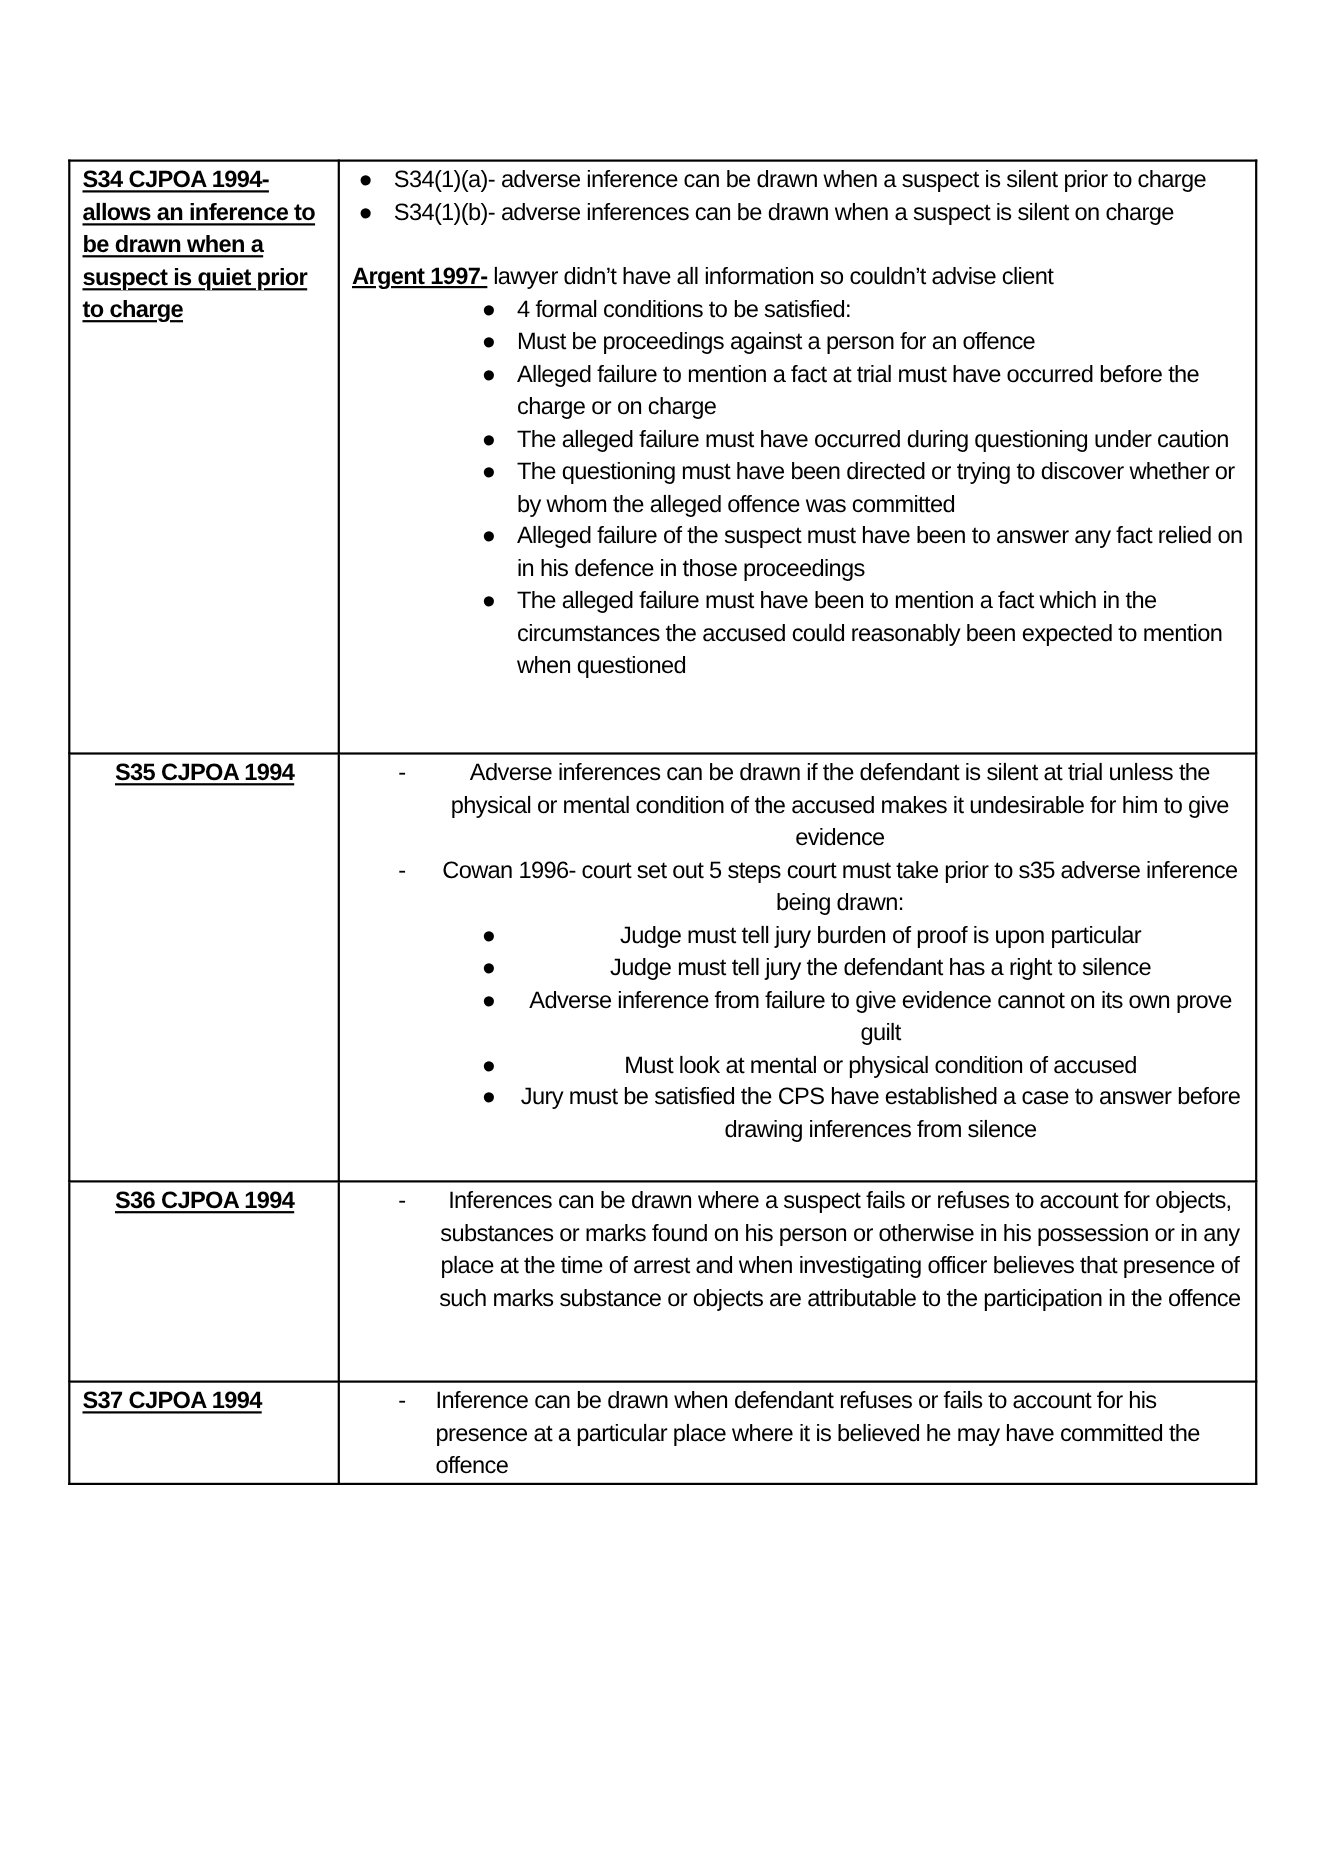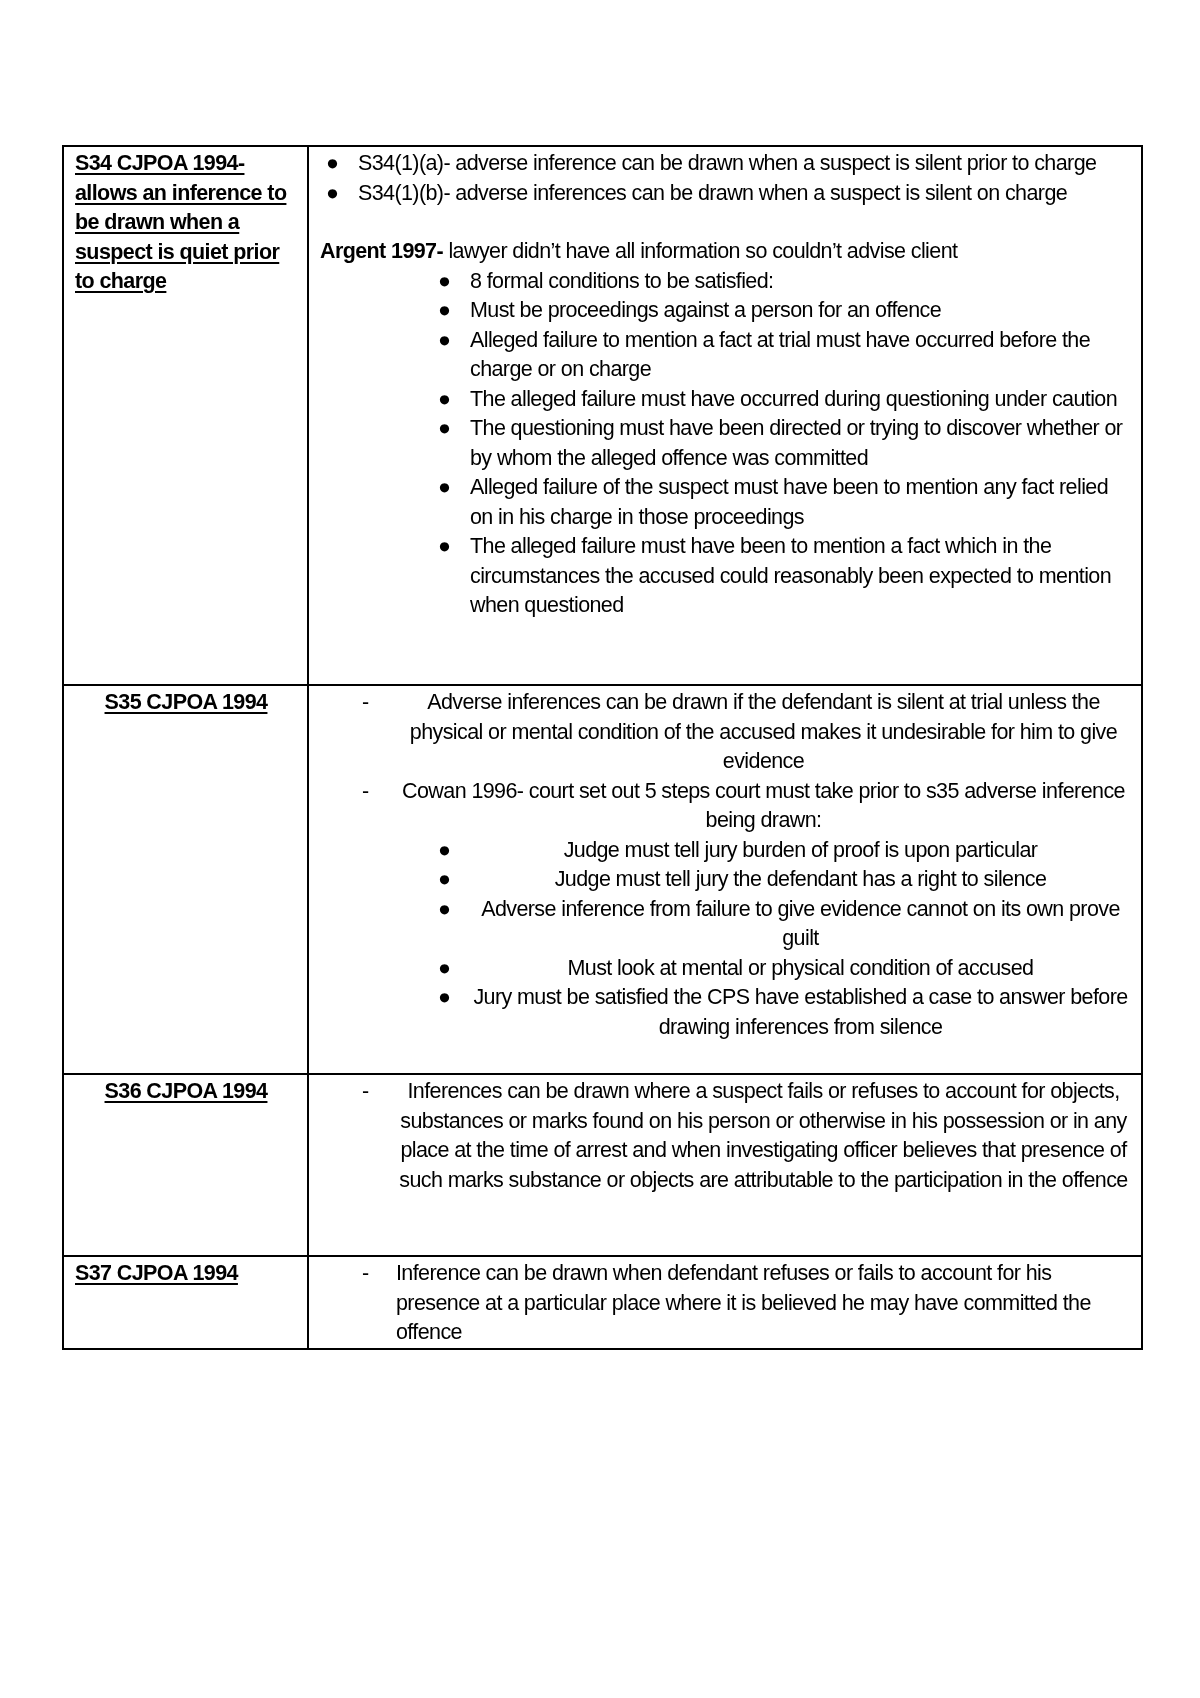--- a/index.html
+++ b/index.html
@@ -18,21 +18,21 @@
     ul.bullets li { position: relative; padding-left: 38px; }
     ul.bullets li .bullet { position: absolute; left: 6px; top: 0; }
     ul.indent li { padding-left: 150px; }
     ul.indent li .bullet { left: 118px; }
     ul.dash li { position: relative; padding-left: 76px; }
     ul.dash li .dash-mark { position: absolute; left: 42px; top: 0; }
     ul.sub { list-style: none; margin: 0; padding: 0; }
     ul.sub li { position: relative; padding-left: 150px; }
     ul.sub li .bullet { position: absolute; left: 118px; top: 0; }
     .gap { height: 29px; }
-    .case-name { font-weight: bold; }
+    .case-name { font-weight: bold; text-decoration: underline; }
     .underscore { text-decoration: underline; }
     b.bold { font-weight: normal; }
     .row1 td { height: 535px; }
     .row2 td { height: 385px; text-align: center; }
     .row3 td { height: 178px; text-align: center; }
     .row4 td { height: 88px; }
   </style>
 </head>
 <body>
 
@@ -47,26 +47,26 @@
         <td>
           <ul class="bullets">
             <li><span class="bullet">●</span><span>S34(1)(a)- adverse inference can be drawn when a suspect is silent prior to charge</span></li>
             <li><span class="bullet">●</span><span>S34(1)(b)- adverse inferences can be drawn when a suspect is silent on charge</span></li>
           </ul>
           <div class="gap"></div>
           <div>
             <span class="case-name">Argent 1997-</span><span> lawyer didn’t have all information so couldn’t advise client</span><span class="underscore"> </span>
           </div>
           <ul class="bullets indent">
-            <li><span class="bullet">●</span><span>8 formal conditions to be satisfied:</span></li>
+            <li><span class="bullet">●</span><span>4 formal conditions to be satisfied:</span></li>
             <li><span class="bullet">●</span><span>Must be proceedings against a person for an offence</span></li>
             <li><span class="bullet">●</span><span>Alleged failure to mention a fact at trial must have occurred before the charge or on charge</span></li>
             <li><span class="bullet">●</span><span>The alleged failure must have occurred during questioning under caution</span></li>
             <li><span class="bullet">●</span><span>The questioning must have been directed or trying to discover whether or by whom the alleged offence was committed</span></li>
-            <li><span class="bullet">●</span><span>Alleged failure of the suspect must have been to mention any fact relied on in his charge in those proceedings</span></li>
+            <li><span class="bullet">●</span><span>Alleged failure of the suspect must have been to answer any fact relied on in his defence in those proceedings</span></li>
             <li><span class="bullet">●</span><span>The alleged failure must have been to mention a fact which in the circumstances the accused could reasonably been expected to mention when questioned</span></li>
           </ul>
         </td>
       </tr>
 
       <tr class="row2">
         <td class="col-left">
           <span class="heading">S35 CJPOA 1994</span>
         </td>
         <td>

